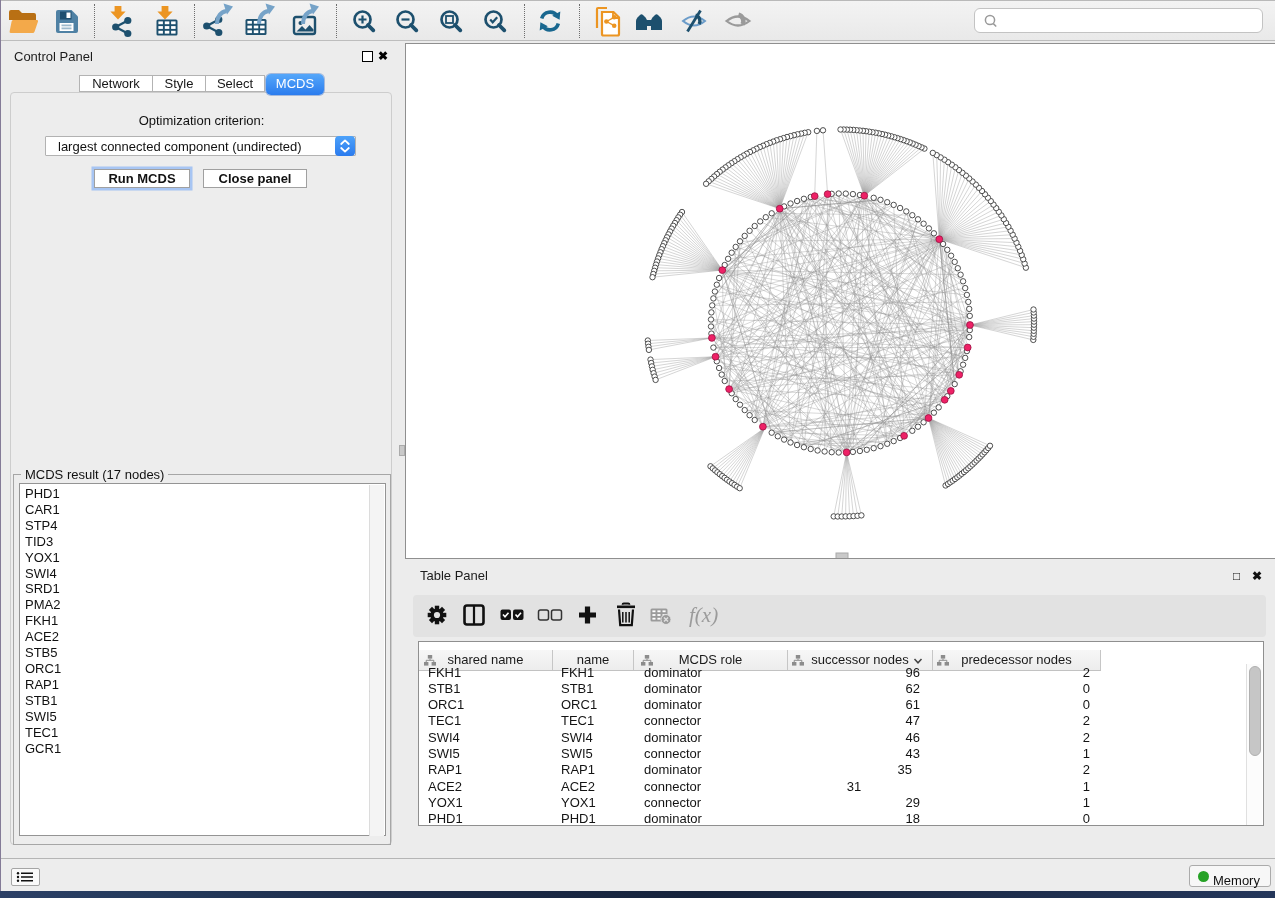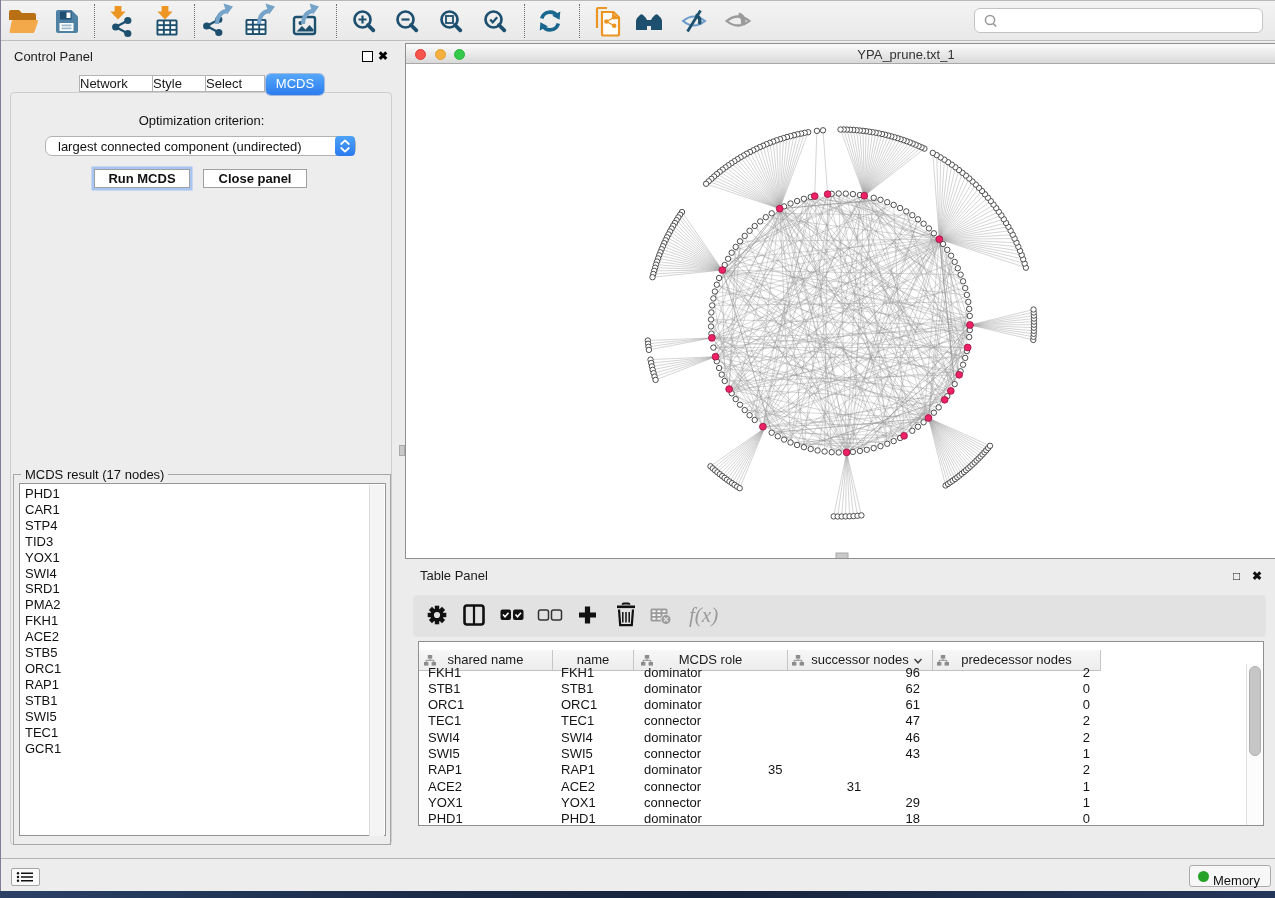--- a/index.html
+++ b/index.html
@@ -11,29 +11,29 @@
     background:linear-gradient(#f3f3f3,#e9e9e9);
     border-top:1px solid #b9b9b9;border-bottom:1px solid #bdbdbd;box-sizing:border-box;}
   .tsep{position:absolute;top:3px;height:34px;width:0;border-left:1px dotted #6e6e6e;}
   #searchbox{position:absolute;left:974px;top:7px;width:289px;height:25px;background:#fff;
     border:1px solid #c3c3c3;border-radius:6px;box-sizing:border-box;}
   
   #cpanel{left:1px;top:42px;width:403px;height:816px;background:#ececec;}
   #cp-title{left:14px;top:49px;font-size:13px;color:#1c1c1c;}
   .wicon{position:absolute;font-size:12px;color:#111;}
   .tabrow .tab{position:absolute;top:75px;height:17px;background:#fff;border:1px solid #b3b3b3;
-    box-sizing:border-box;font-size:13px;color:#161616;line-height:16px;}
+    box-sizing:border-box;text-align:center;font-size:13px;color:#161616;line-height:16px;}
   #tab-mcds{position:absolute;left:266px;top:74px;width:58px;height:21px;border-radius:5px;
     background:linear-gradient(#55a7fa,#2b7cee);color:#fff;font-size:13px;text-align:center;
     line-height:20px;box-shadow:0 0 0 1px rgba(30,90,190,.35);}
   #cp-content{left:10px;top:92px;width:382px;height:753px;background:#ededed;
     border:1px solid #cdcdcd;border-radius:4px;box-sizing:border-box;}
   #optlabel{left:0;top:113px;width:403px;text-align:center;font-size:13px;color:#111;}
   #combo{left:45px;top:136px;width:311px;height:20px;background:#fff;border:1px solid #b2b2b2;
-    border-radius:7px;box-sizing:border-box;}
+    border-radius:1px;box-sizing:border-box;}
   #combo .txt{position:absolute;left:12px;top:2px;font-size:13px;color:#111;}
   #combo .caps{position:absolute;right:0px;top:-1px;width:20px;height:20px;
     background:linear-gradient(#4da2fa,#2b7bee);border-radius:4px;}
   .btn{position:absolute;top:169px;height:19px;background:#fff;border:1px solid #a0a0a0;
     border-radius:0;box-sizing:border-box;text-align:center;font-size:13px;color:#111;
     line-height:17px;font-weight:bold;}
   #fieldset{left:13px;top:474px;width:378px;height:371px;border:1px solid #a6a6a6;
     box-sizing:border-box;}
   #fs-legend{left:21px;top:467px;background:#ededed;padding:0 4px;font-size:13px;color:#111;}
   #mcdslist{left:19px;top:483px;width:367px;height:353px;background:#fff;border:1px solid #949494;
@@ -238,26 +238,20 @@
   <div class="btn" style="left:94px;width:96px;box-shadow:0 0 0 2.5px rgba(120,170,246,.6);">Run MCDS</div>
   <div class="btn" style="left:203px;width:104px;">Close panel</div>
   <div class="abs" id="fieldset"></div>
   <div class="abs" id="fs-legend">MCDS result (17 nodes)</div>
   <div class="abs" id="mcdslist">
     <div class="items">PHD1<br>CAR1<br>STP4<br>TID3<br>YOX1<br>SWI4<br>SRD1<br>PMA2<br>FKH1<br>ACE2<br>STB5<br>ORC1<br>RAP1<br>STB1<br>SWI5<br>TEC1<br>GCR1</div>
     <div class="sb"></div>
   </div>
 
   <div class="abs" id="netwin">
-    <div id="nettitle">
-      <div class="tl" style="left:9px;background:#f8544c;border:1px solid #e13b36;"></div>
-      <div class="tl" style="left:28.5px;background:#f6b03e;border:1px solid #dfa134;"></div>
-      <div class="tl" style="left:48px;background:#35c94b;border:1px solid #2cb53e;"></div>
-      <div id="nt-text">YPA_prune.txt_1</div>
-    </div>
     <svg id="net" style="position:absolute;left:0;top:20px;" width="869" height="494" viewBox="0 0 869 494">
 <g stroke="#8f8f8f" stroke-width="0.8" stroke-opacity="0.44">
 <line x1="533.3" y1="175.2" x2="322.1" y2="194.8"></line>
 <line x1="533.3" y1="175.2" x2="313.1" y2="214"></line>
 <line x1="533.3" y1="175.2" x2="307.4" y2="234.4"></line>
 <line x1="533.3" y1="175.2" x2="306.2" y2="241.4"></line>
 <line x1="533.3" y1="175.2" x2="305" y2="262.5"></line>
 <line x1="533.3" y1="175.2" x2="307.4" y2="283.6"></line>
 <line x1="533.3" y1="175.2" x2="310.8" y2="297.3"></line>
 <line x1="533.3" y1="175.2" x2="315.7" y2="310.6"></line>
@@ -1159,21 +1153,21 @@
 <div class="trow" style="left:369px;width:132px;top:87.6px;text-align:right;">46</div>
 <div class="trow" style="left:514px;width:157px;top:87.6px;text-align:right;">2</div>
 <div class="trow" style="left:9px;top:103.9px;">SWI5</div>
 <div class="trow" style="left:142px;top:103.9px;">SWI5</div>
 <div class="trow" style="left:225px;top:103.9px;">connector</div>
 <div class="trow" style="left:369px;width:132px;top:103.9px;text-align:right;">43</div>
 <div class="trow" style="left:514px;width:157px;top:103.9px;text-align:right;">1</div>
 <div class="trow" style="left:9px;top:120.2px;">RAP1</div>
 <div class="trow" style="left:142px;top:120.2px;">RAP1</div>
 <div class="trow" style="left:225px;top:120.2px;">dominator</div>
-<div class="trow" style="left:349px;width:132px;top:120.2px;text-align:left;">35</div>
+<div class="trow" style="left:361px;width:132px;top:120.2px;text-align:right;">35</div>
 <div class="trow" style="left:514px;width:157px;top:120.2px;text-align:right;">2</div>
 <div class="trow" style="left:9px;top:136.5px;">ACE2</div>
 <div class="trow" style="left:142px;top:136.5px;">ACE2</div>
 <div class="trow" style="left:225px;top:136.5px;">connector</div>
 <div class="trow" style="left:369px;width:132px;top:136.5px;text-align:center;">31</div>
 <div class="trow" style="left:514px;width:157px;top:136.5px;text-align:right;">1</div>
 <div class="trow" style="left:9px;top:152.7px;">YOX1</div>
 <div class="trow" style="left:142px;top:152.7px;">YOX1</div>
 <div class="trow" style="left:225px;top:152.7px;">connector</div>
 <div class="trow" style="left:369px;width:132px;top:152.7px;text-align:right;">29</div>

